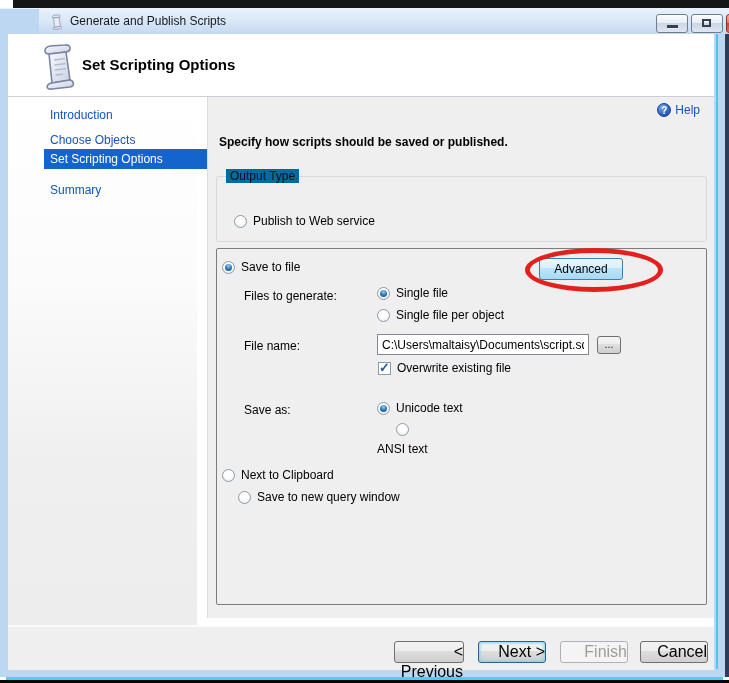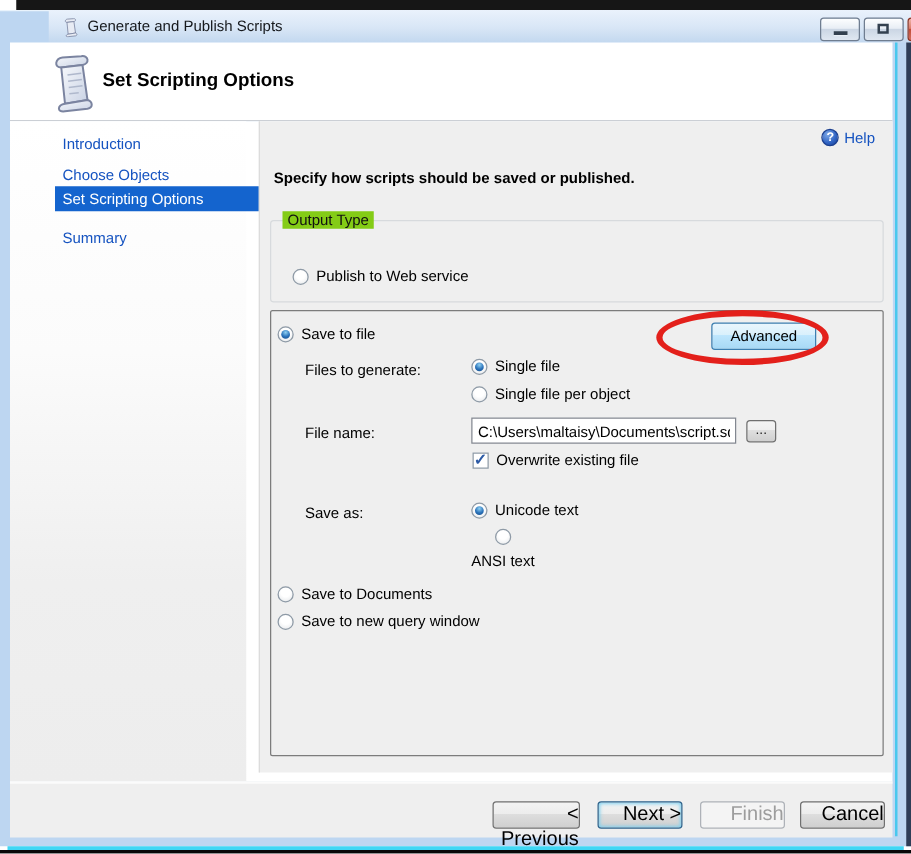--- a/index.html
+++ b/index.html
@@ -45,41 +45,41 @@
 
   .content{position:absolute;left:199px;top:0;width:507px;height:521px;background:#EFEFEF;border-left:1px solid #DCDCDC;box-sizing:border-box;}
   .help{position:absolute;top:6px;right:14px;display:flex;align-items:center;gap:4px;}
   .help-badge{width:14px;height:14px;border-radius:50%;color:#fff;font-weight:bold;font-size:10px;line-height:14px;text-align:center;
     background:radial-gradient(circle at 35% 30%,#7FA9E8,#2E62C2 60%,#1B3F8F);border:1px solid #1B3F8F;box-sizing:border-box;}
   .help-text{color:#1553C0;}
   .instruction{position:absolute;left:11px;top:38px;font-weight:bold;color:#000;}
 
   .groupbox{position:absolute;box-sizing:border-box;border-radius:3px;}
   .gb1{left:8px;top:79px;width:491px;height:66px;border:1px solid #D7DADD;}
-  .gb1 .legend{position:absolute;left:9px;top:-8px;background:#84cc16;padding:0 4px;color:#111;}
+  .gb1 .legend{position:absolute;left:9px;top:-8px;background:#0369a1;padding:0 4px;color:#111;}
   .gb2{left:8px;top:151px;width:491px;height:357px;border:1px solid #7C7C7C;border-radius:2px;}
 
   .ritem{position:absolute;display:flex;align-items:center;gap:6px;}
   .radio{width:13px;height:13px;border-radius:50%;box-sizing:border-box;border:1px solid #8E9AA6;flex:0 0 auto;
     background:radial-gradient(circle at 50% 35%,#FFFFFF 40%,#E3E6E9);position:relative;}
   .radio.sel::after{content:"";position:absolute;left:2px;top:2px;width:7px;height:7px;border-radius:50%;
     background:radial-gradient(circle at 50% 28%,#8FD0F2 0%,#2A72BA 55%,#184B85 100%);}
   .rlabel{white-space:nowrap;color:#000;}
 
   .checkbox{width:13px;height:13px;box-sizing:border-box;border:1px solid #8E9AA6;background:#fff;position:relative;flex:0 0 auto;}
   .check-glyph{position:absolute;left:0px;top:-3px;font-size:13px;font-weight:bold;color:#2C5AA5;}
 
   .label{position:absolute;color:#000;white-space:nowrap;}
 
   .textbox{position:absolute;box-sizing:border-box;border:1px solid #828790;background:#fff;font-family:"Liberation Sans",sans-serif;
     font-size:12px;padding:1px 4px;color:#000;}
   .mini-btn{position:absolute;box-sizing:border-box;border:1px solid #707070;border-radius:3px;text-align:center;
     background:linear-gradient(#F4F4F4,#EFEFEF 45%,#DFDFDF 46%,#CFCFCF);font-size:11px;line-height:14px;color:#222;}
 
-  .adv-btn{position:absolute;left:352px;top:9px;width:84px;height:22px;box-sizing:border-box;border:1px solid #3C7FB1;border-radius:3px;
+  .adv-btn{position:absolute;left:322px;top:9px;width:84px;height:22px;box-sizing:border-box;border:1px solid #3C7FB1;border-radius:3px;
     background:linear-gradient(#EAF6FD,#D9F0FC 45%,#BEE6FD 46%,#A7D9F5);text-align:center;line-height:20px;color:#000;}
   .annotation-ellipse{position:absolute;left:308px;top:-1px;width:138px;height:44px;border:5px solid #E3201B;border-radius:50%;
     box-sizing:border-box;pointer-events:none;}
 
   
   .footer{position:absolute;left:8px;top:617px;width:706px;height:45px;background:#EFEFEF;border-top:2px solid #FBFBFB;box-sizing:border-box;}
   .btn{position:absolute;top:14px;height:22px;box-sizing:border-box;border:1px solid #707070;border-radius:3px;text-align:right;
     line-height:20px;background:linear-gradient(#F3F3F3,#EDEDED 45%,#DEDEDE 46%,#CFCFCF);color:#000;font-size:16px;}
   .btn.default{border-color:#2C628B;box-shadow:inset 0 0 3px 1px #7ED1F0;}
   .btn.disabled{background:#F4F4F4;border-color:#AEB2B8;color:#9D9D9D;}
@@ -198,23 +198,23 @@
             <span class="radio sel"></span>
             <span class="rlabel">Unicode text</span>
           </div>
           <div class="ritem" style="left:160px;top:174px;flex-direction:column;">
             <span class="radio"></span>
             <span class="rlabel">ANSI text</span>
           </div>
 
           <div class="ritem" style="left:5px;top:219px;">
             <span class="radio"></span>
-            <span class="rlabel">Save to Documents</span>
-          </div>
-          <div class="ritem" style="left:5px;top:241px;align-items:flex-end;">
+            <span class="rlabel">Next to Clipboard</span>
+          </div>
+          <div class="ritem" style="left:21px;top:241px;align-items:flex-end;">
             <span class="radio"></span>
             <span class="rlabel">Save to new query window</span>
           </div>
         </div>
       </div>
     </div>
 
     <div class="footer">
       <div class="btn" style="left:386px;width:70px;">&lt; Previous</div>
       <div class="btn default" style="left:470px;width:68px;">Next &gt;</div>

